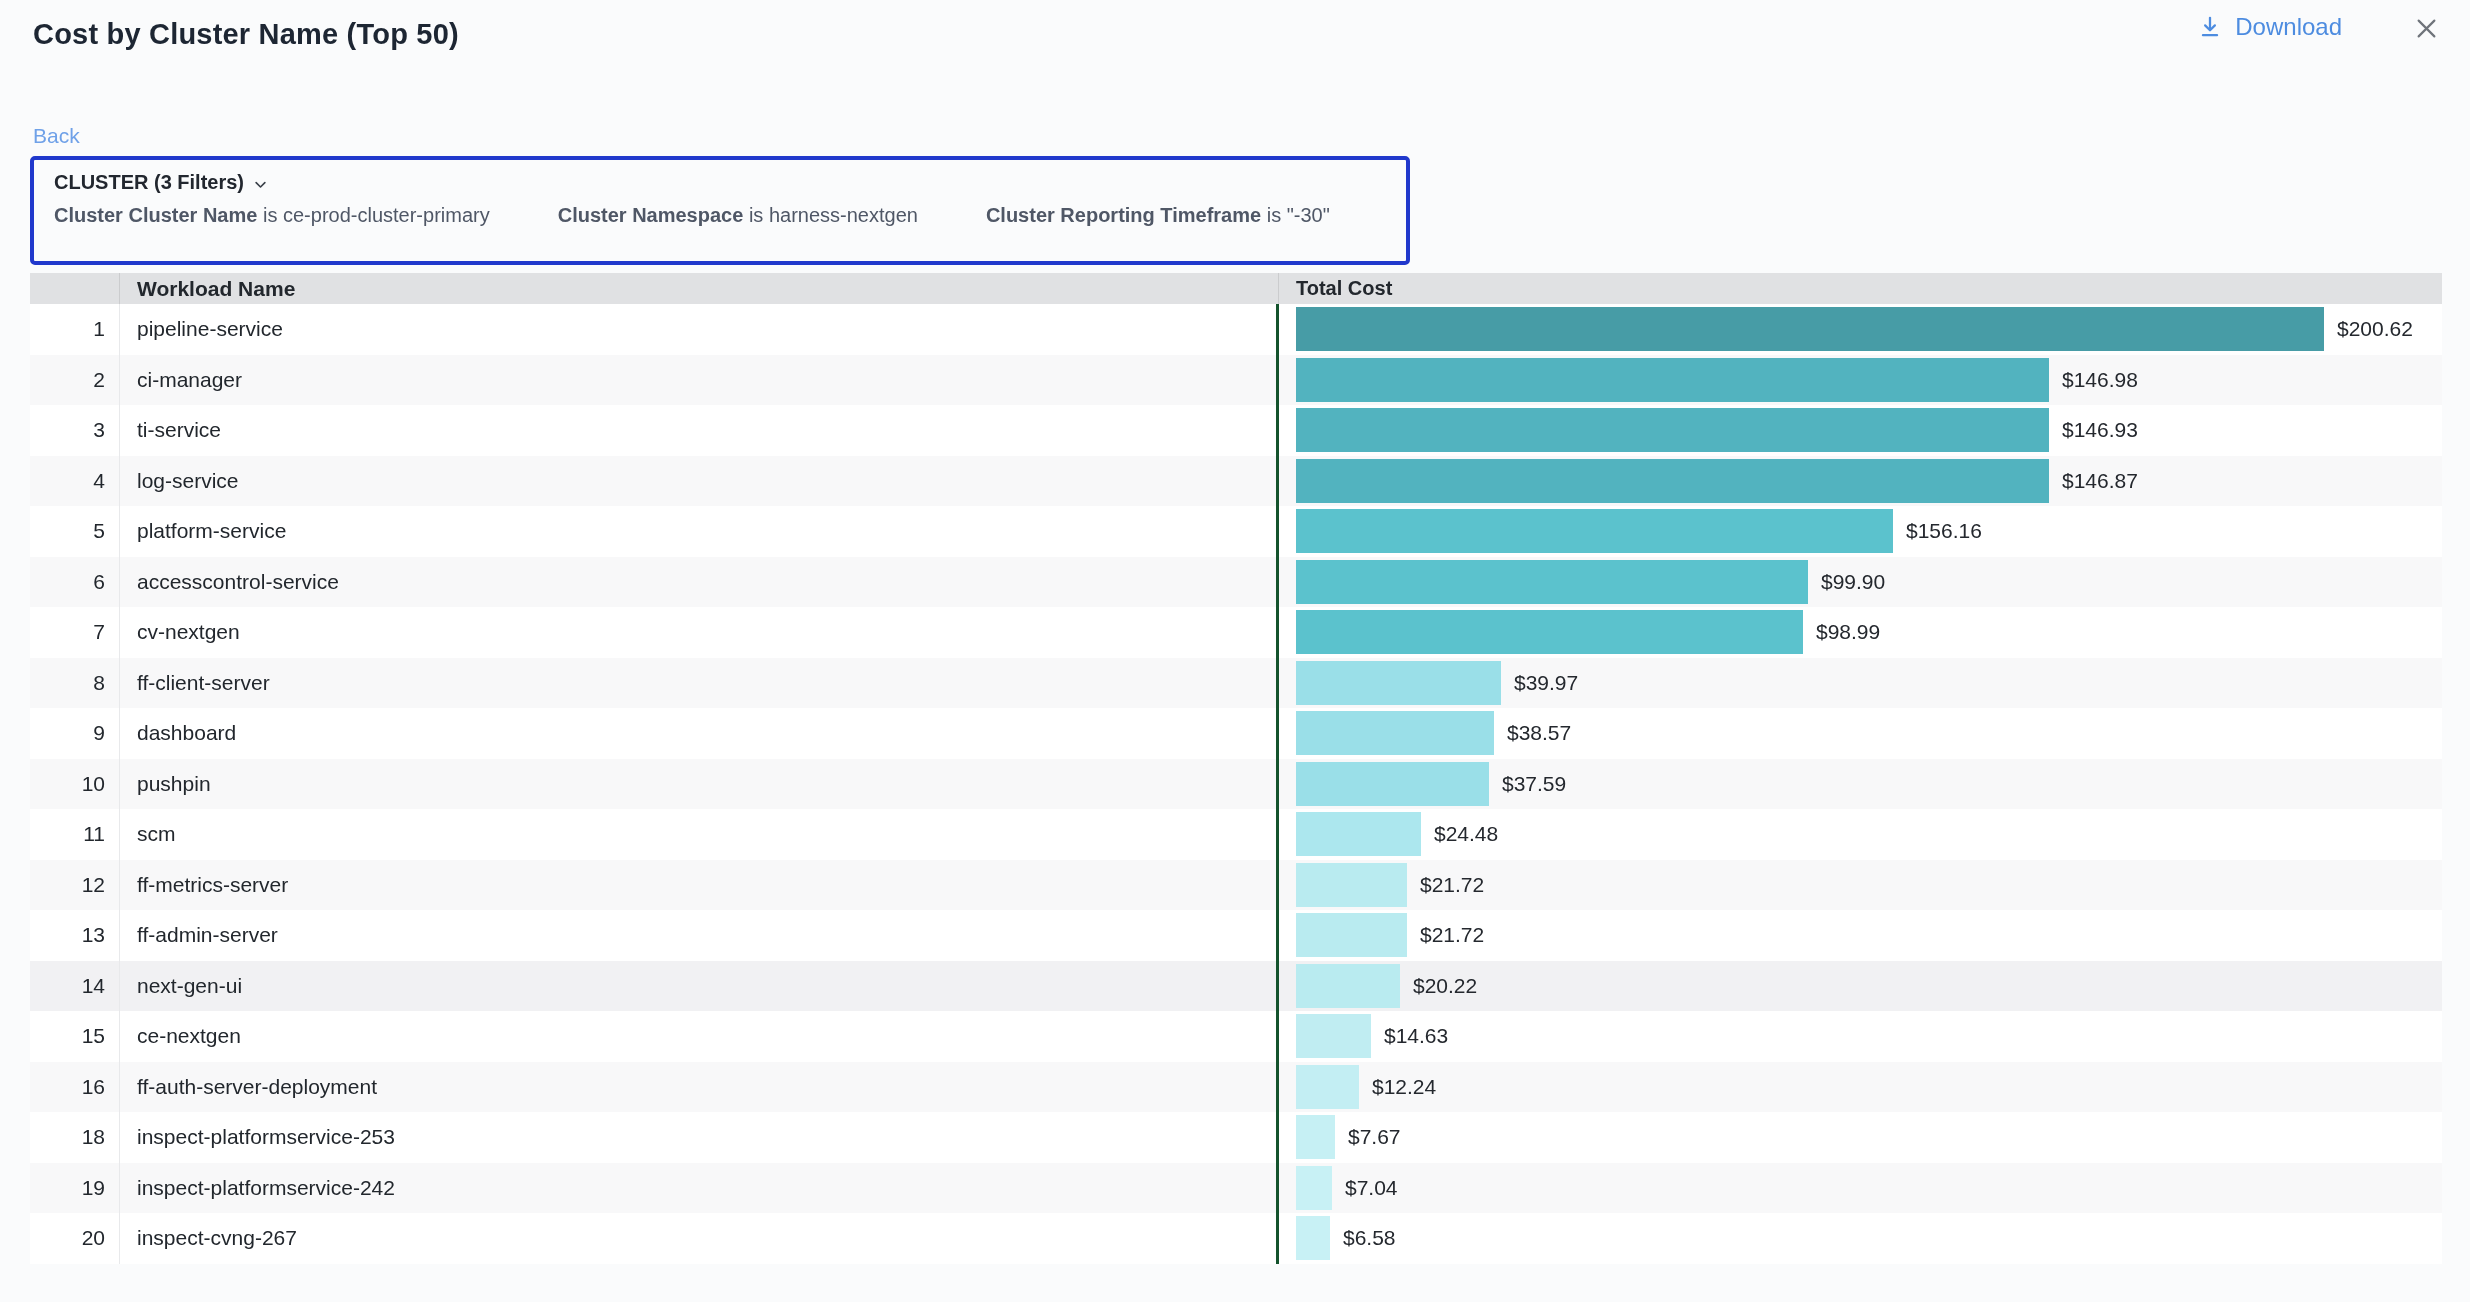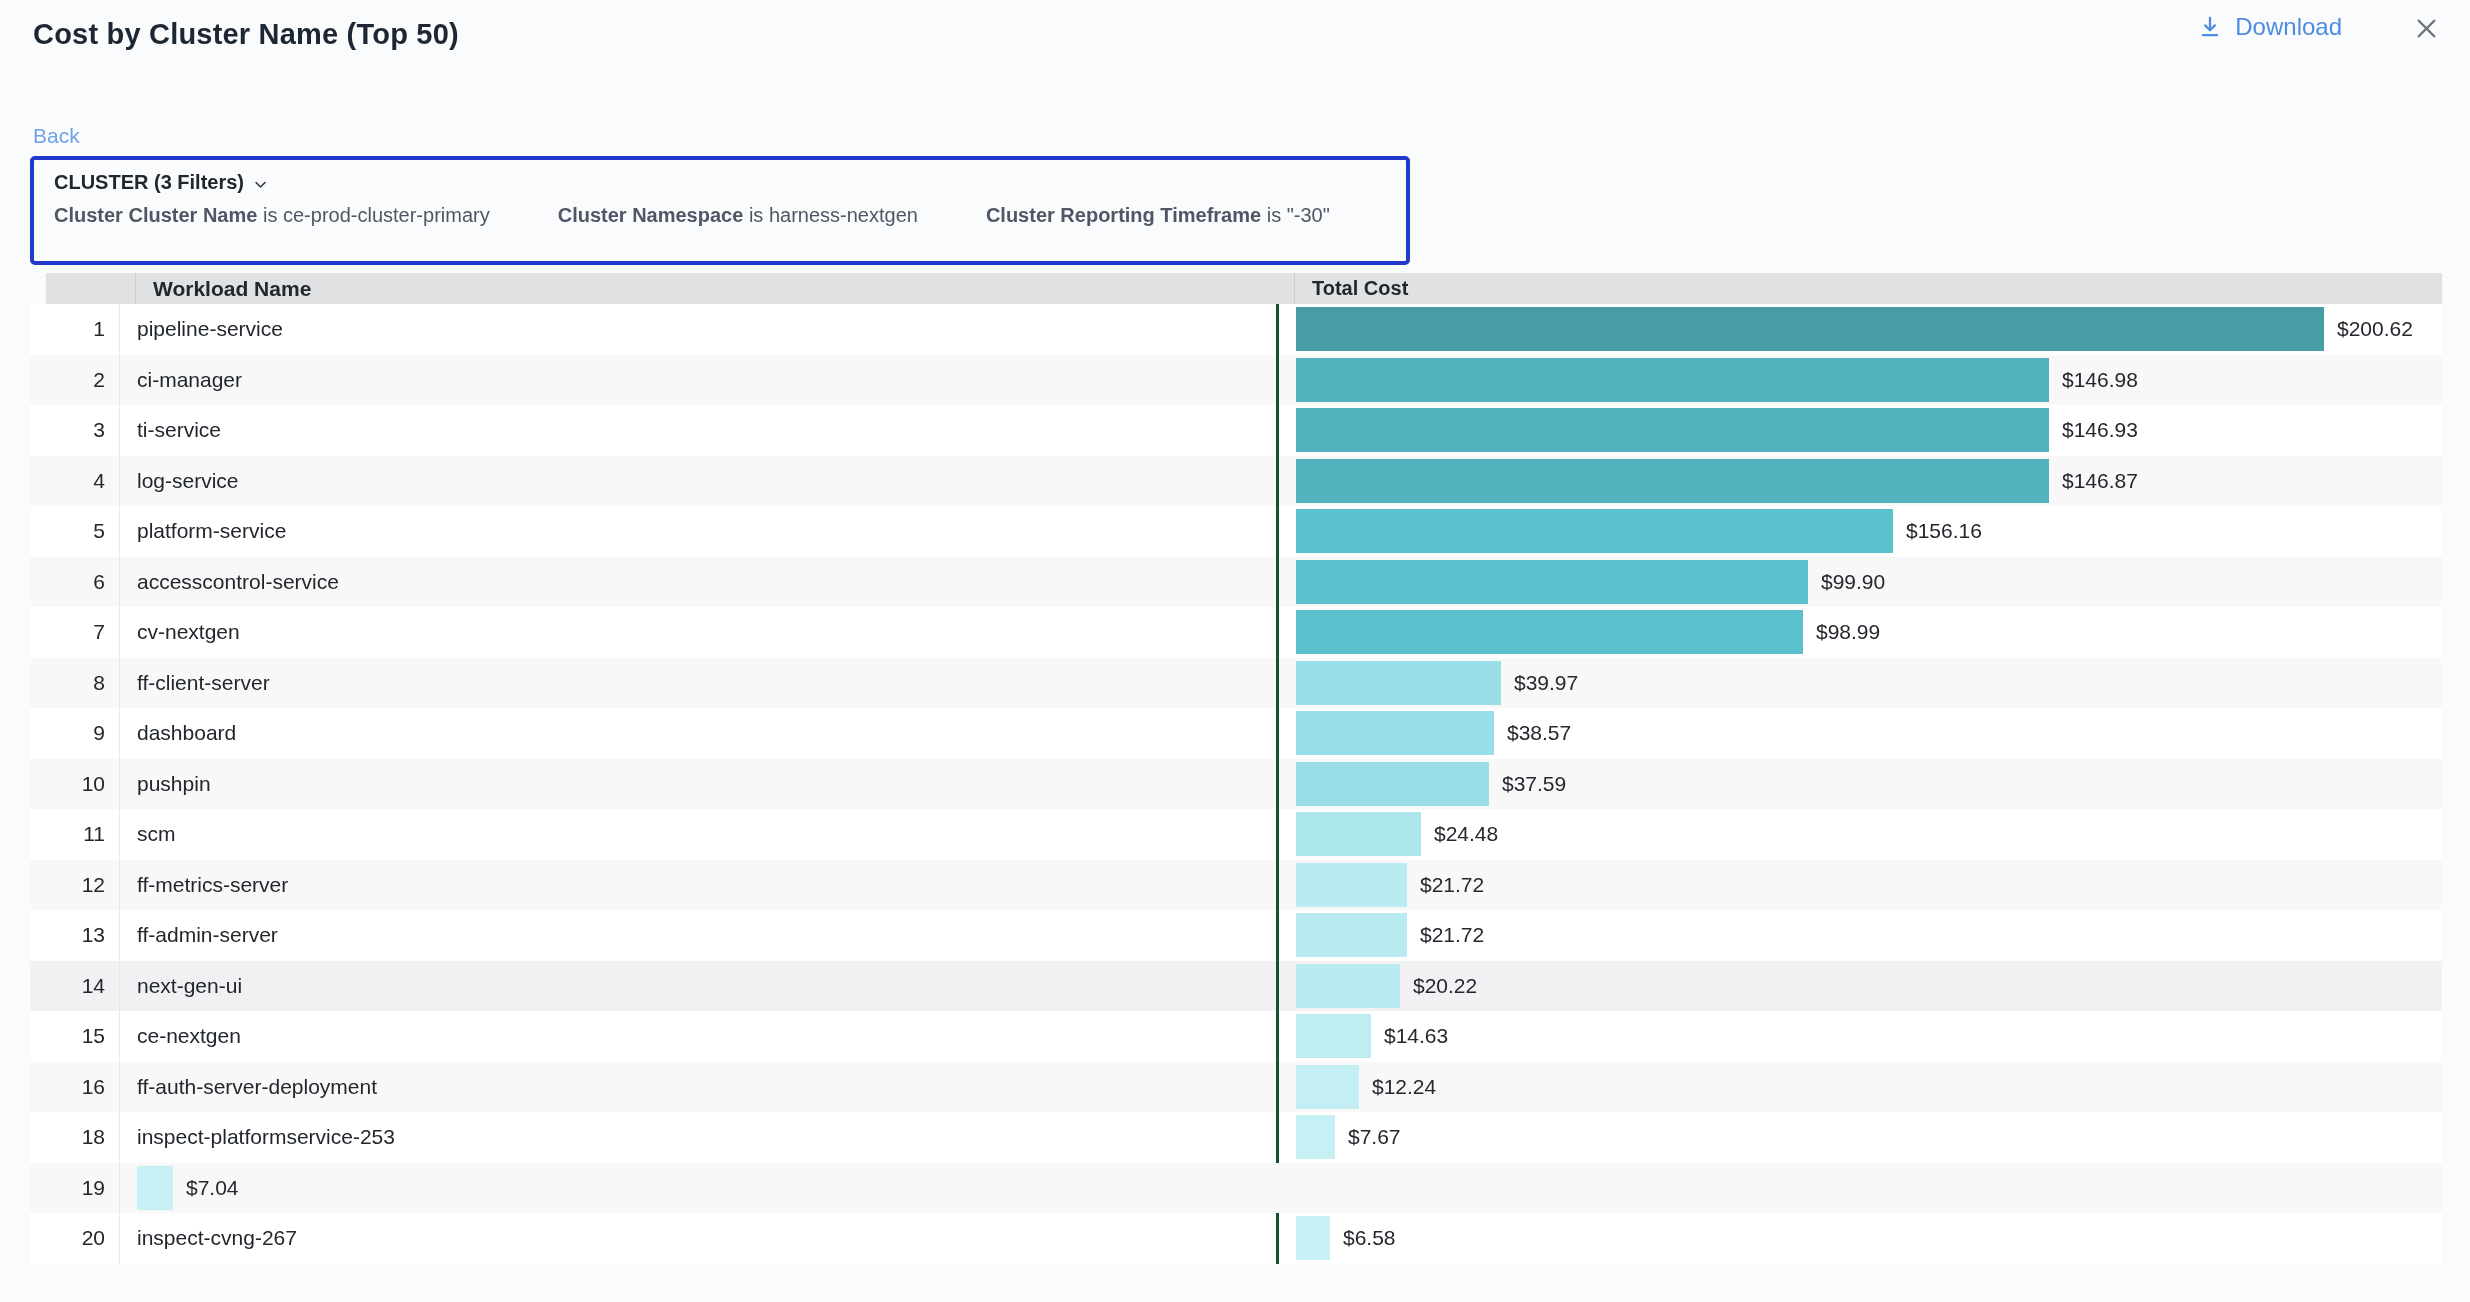--- a/index.html
+++ b/index.html
@@ -49,21 +49,21 @@
   .filter-item{display:flex;align-items:center;white-space:pre;cursor:pointer;}
   .filter-item .f-field{font-size:20px;font-weight:700;color:#4f5766;}
   .filter-item .f-op{font-size:20px;font-weight:400;color:#4f5766;}
   .filter-item .f-val{font-size:20px;font-weight:400;color:#4f5766;}
 
   
   .cost-table{
     position:absolute;left:30px;top:273px;width:2412px;
   }
   .thead{
-    display:flex;height:31px;background:#e0e1e3;align-items:flex-end;margin-left:16px;
+    display:flex;height:31px;background:#e0e1e3;align-items:flex-end;
   }
   .thead .cell-num{border-right:1px solid #cbccce;height:100%;}
   .thead .cell-name{
     border-right:1px solid #cbccce;height:100%;
     display:flex;align-items:center;
     font-size:21px;font-weight:700;color:#22272d;
   }
   .thead .cell-cost{
     display:flex;align-items:center;
     font-size:20px;font-weight:700;color:#22272d;height:100%;
@@ -276,20 +276,21 @@
         <div class="trow">
           <div class="cell-num">18</div>
           <div class="cell-name">inspect-platformservice-253</div>
           <div class="cell-cost">
             <div class="bar" style="width: 39px; background: rgb(198, 240, 244);"></div>
             <div class="bar-value">$7.67</div>
           </div>
         </div>
         <div class="trow">
           <div class="cell-num">19</div>
+          <div class="cell-name">inspect-platformservice-242</div>
           <div class="cell-cost">
             <div class="bar" style="width: 36px; background: rgb(200, 241, 245);"></div>
             <div class="bar-value">$7.04</div>
           </div>
         </div>
         <div class="trow">
           <div class="cell-num">20</div>
           <div class="cell-name">inspect-cvng-267</div>
           <div class="cell-cost">
             <div class="bar" style="width: 34px; background: rgb(200, 241, 245);"></div>

